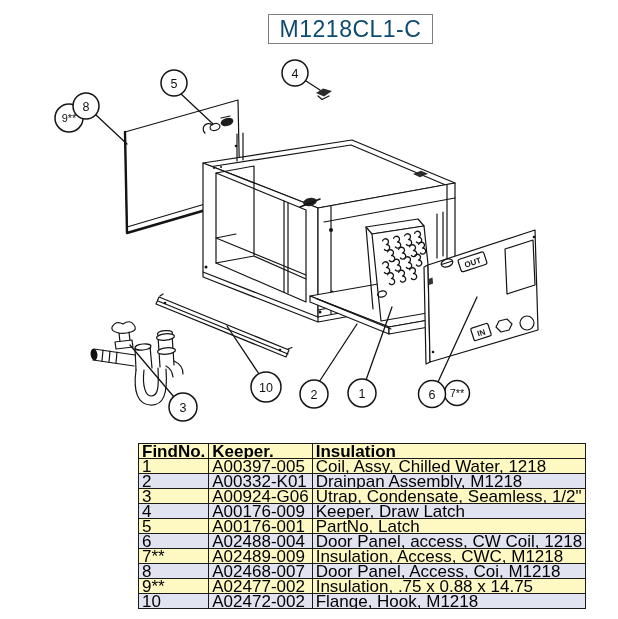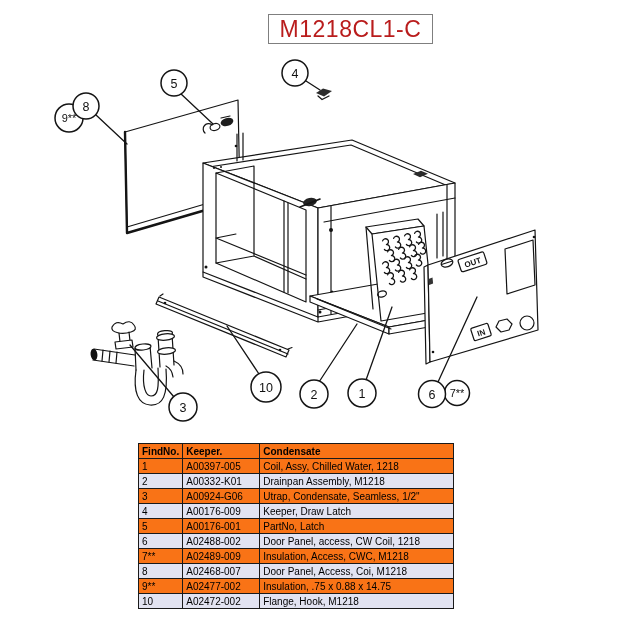--- a/index.html
+++ b/index.html
@@ -1,23 +1,23 @@
 <!DOCTYPE html>
 <html><head>
 <meta charset="utf-8">
 <style>
   html,body{margin:0;padding:0;background:#fff;}
   body{width:618px;height:619px;position:relative;overflow:hidden;
        font-family:"Liberation Sans",sans-serif;color:#000;}
   .title-box{position:absolute;left:268px;top:14px;width:163px;height:28px;
        border:1px solid #7f7f7f;display:flex;align-items:center;justify-content:center;
-       font-size:23px;letter-spacing:0.5px;color:#b91c1c;background:#fff;}
+       font-size:23px;letter-spacing:0.5px;color:#0c4a6e;background:#fff;}
   svg.diagram{position:absolute;left:0;top:0;}
   table.parts-table{position:absolute;left:138px;top:443px;border-collapse:collapse;
-       font-size:10px;background:#f97316;border:1.5px solid #000;table-layout:fixed;}
+       font-size:17px;background:#fef9c3;border:1.5px solid #000;table-layout:fixed;}
   table.parts-table th,table.parts-table td{border:1px solid #1a1a1a;height:15px;
        box-sizing:border-box;padding:0 3px;line-height:13px;white-space:nowrap;
        overflow:hidden;text-align:left;font-weight:normal;}
   table.parts-table th{font-weight:bold;}
   table.parts-table tbody tr:nth-child(even){background:#e2e3f1;}
 </style>
 </head>
 <body>
 
 <div class="title-box">
@@ -210,21 +210,21 @@
 <table class="parts-table">
   <colgroup>
       <col style="width:43px">
       <col style="width:77px">
       <col style="width:194px">
     </colgroup>
   <thead>
     <tr>
       <th>FindNo.</th>
       <th>Keeper.</th>
-      <th>Condensate</th>
+      <th>Insulation</th>
     </tr>
   </thead>
   <tbody>
     <tr>
       <td>1</td>
       <td>A00397-005</td>
       <td>Coil, Assy, Chilled Water, 1218</td>
     </tr>
     <tr>
       <td>2</td>
@@ -241,21 +241,21 @@
       <td>A00176-009</td>
       <td>Keeper, Draw Latch</td>
     </tr>
     <tr>
       <td>5</td>
       <td>A00176-001</td>
       <td>PartNo, Latch</td>
     </tr>
     <tr>
       <td>6</td>
-      <td>A02488-002</td>
+      <td>A02488-004</td>
       <td>Door Panel, access, CW Coil, 1218</td>
     </tr>
     <tr>
       <td>7**</td>
       <td>A02489-009</td>
       <td>Insulation, Access, CWC, M1218</td>
     </tr>
     <tr>
       <td>8</td>
       <td>A02468-007</td>

